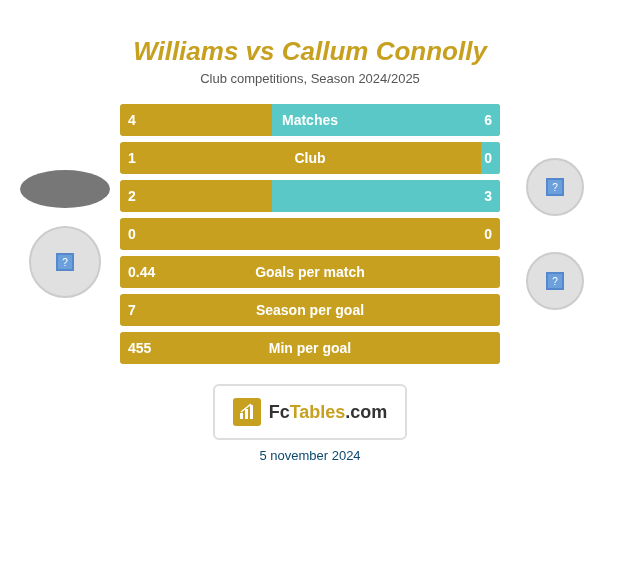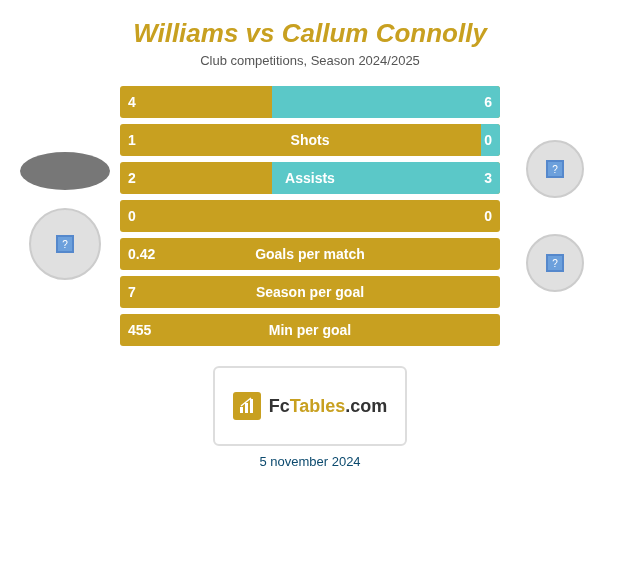--- a/index.html
+++ b/index.html
@@ -17,21 +17,21 @@
       background: #fff;
       display: flex;
       flex-direction: column;
       align-items: center;
     }
 
     .title {
       font-size: 26px;
       font-weight: bold;
       color: #c8a020;
-      margin-top: 18px;
+      margin-top: 36px;
       text-align: center;
       font-style: italic;
     }
 
     .subtitle {
       font-size: 13px;
       color: #555;
       margin-top: 4px;
       text-align: center;
     }
@@ -172,21 +172,21 @@
       display: flex;
       flex-direction: column;
       align-items: center;
       gap: 8px;
     }
 
     .logo-box {
       background: #fff;
       border: 2px solid #ddd;
       border-radius: 6px;
-      padding: 24px 18px;
+      padding: 12px 18px;
       display: flex;
       align-items: center;
       gap: 8px;
     }
 
     .logo-icon {
       width: 28px;
       height: 28px;
       background: #c8a020;
       border-radius: 3px;
@@ -224,48 +224,48 @@
       <div class="avatar-circle-large">
         <div class="question-box">?</div>
       </div>
     </div>
 
     <div class="stats-panel" id="stats-panel">
     <div class="stat-row">
           <div class="stat-bar">
             <div class="cyan-fill" style="width: 60%;"></div>
             <span class="stat-left-val">4</span>
+            <span class="stat-label">Matches</span>
             <span class="stat-right-val">6</span>
           </div>
         </div>
         <div class="stat-row">
           <div class="stat-bar">
             <div class="cyan-fill" style="width: 5%;"></div>
             <span class="stat-left-val">1</span>
-            <span class="stat-label">Shots</span>
+            <span class="stat-label">Club</span>
             <span class="stat-right-val">0</span>
           </div>
         </div>
         <div class="stat-row">
           <div class="stat-bar">
             <div class="cyan-fill" style="width: 60%;"></div>
             <span class="stat-left-val">2</span>
-            <span class="stat-label">Assists</span>
             <span class="stat-right-val">3</span>
           </div>
         </div>
         <div class="stat-row">
           <div class="stat-bar">
             <span class="stat-left-val">0</span>
             <span class="stat-right-val">0</span>
           </div>
         </div>
         <div class="stat-row">
           <div class="stat-bar">
-            <span class="stat-left-val">0.42</span>
+            <span class="stat-left-val">0.44</span>
             <span class="stat-label">Goals per match</span>
           </div>
         </div>
         <div class="stat-row">
           <div class="stat-bar">
             <span class="stat-left-val">7</span>
             <span class="stat-label">Season per goal</span>
           </div>
         </div>
         <div class="stat-row">

